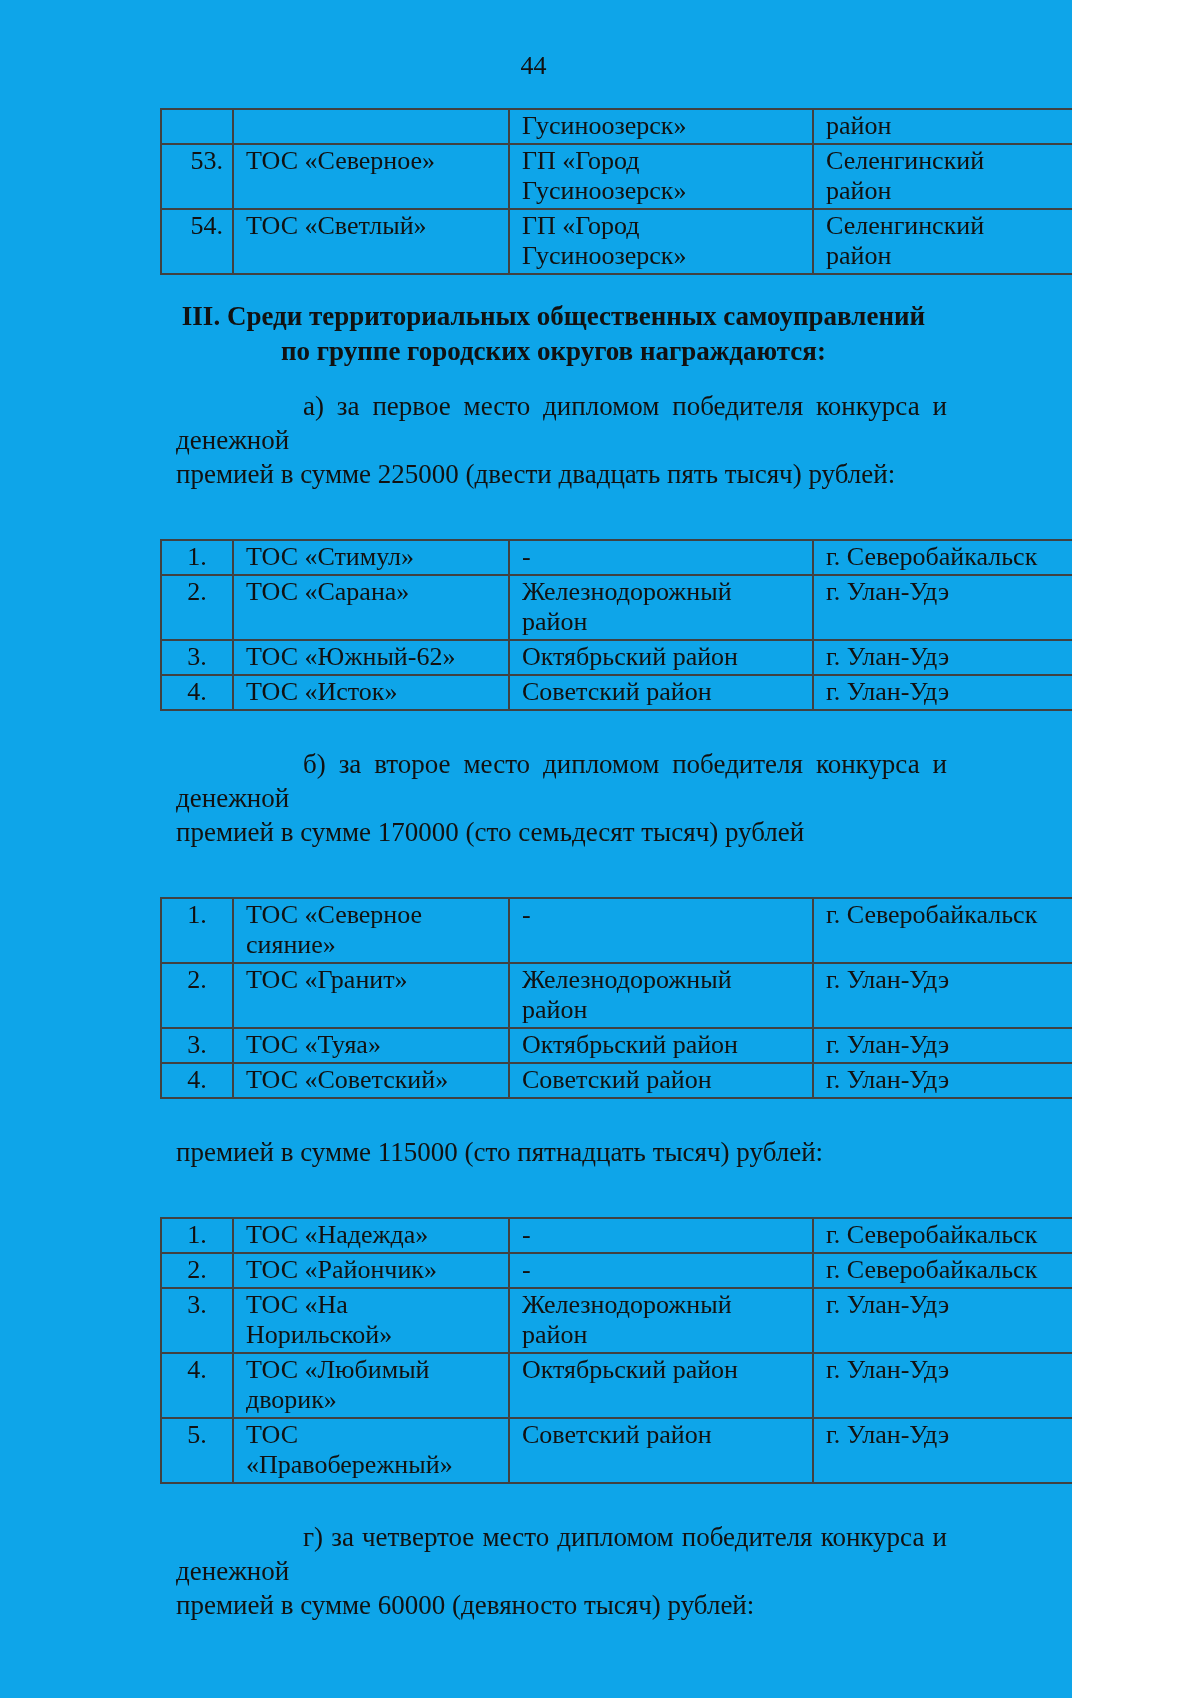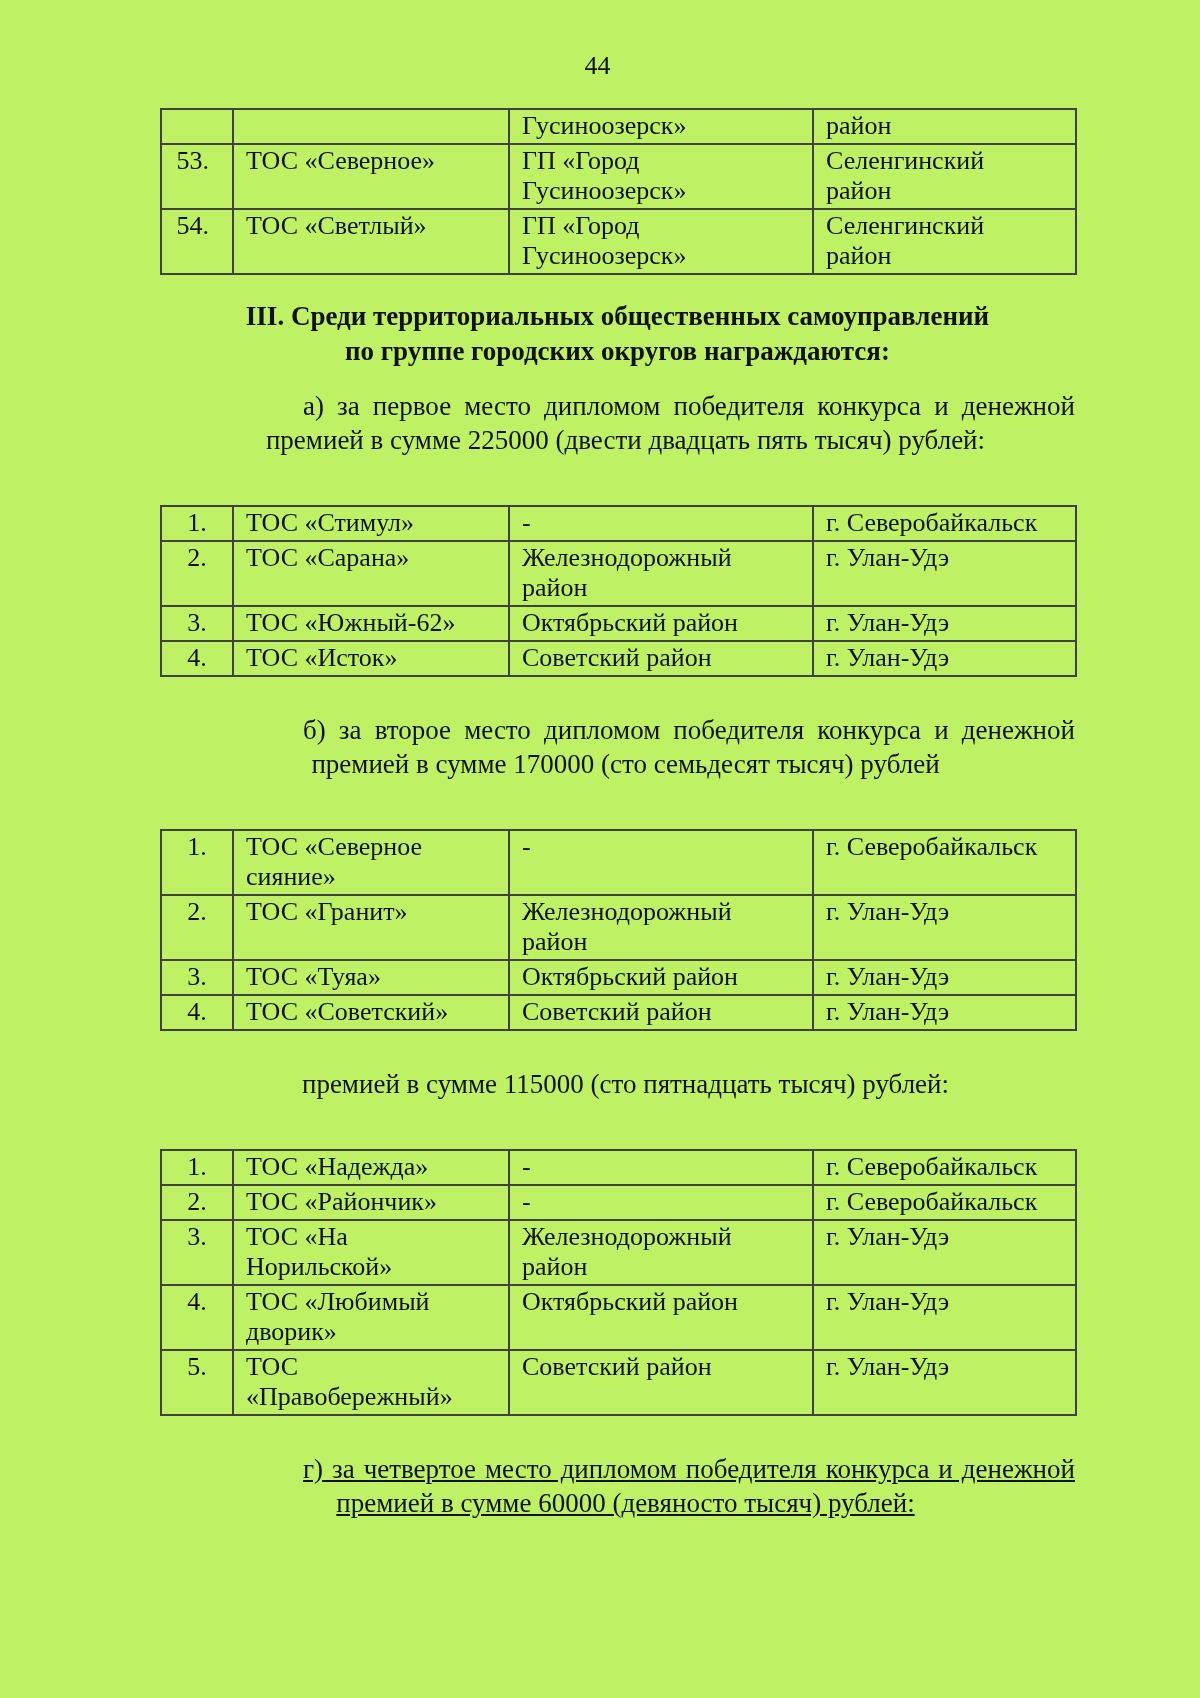--- a/index.html
+++ b/index.html
@@ -1,22 +1,22 @@
 <!DOCTYPE html>
 <html lang="ru"><head>
 <meta charset="utf-8">
 <style>
   html, body { margin: 0; padding: 0; background: #ffffff; }
   .page {
     position: relative;
-    width: 1200px;
+    width: 1072px;
     height: 1698px;
     box-sizing: border-box;
     padding: 52px 125px 0 160px;
-    background: #bef264;
+    background: #0ea5e9;
     overflow: hidden;
     font-family: "Liberation Serif", "DejaVu Serif", serif;
     color: #111111;
   }
   .page-number {
     text-align: center;
     font-size: 26px;
     line-height: 28px;
     margin: 0 40px 28px 0;
   }
@@ -33,40 +33,40 @@
     vertical-align: top;
     padding: 1px 8px 2px 12px;
     white-space: pre-line;
     overflow: hidden;
   }
   col.c-num  { width: 72px; }
   col.c-name { width: 276px; }
   col.c-dist { width: 304px; }
   col.c-city { width: 263px; }
   table.doc-table td.num { padding-left: 0; padding-right: 0; text-align: center; }
-  table.top-table td.num { text-align: right; padding-right: 23px; }
+  table.top-table td.num { text-align: right; padding-right: 9px; }
   table.top-table { margin-bottom: 24px; border-radius: 32px; }
   .doc-heading {
     font-weight: bold;
     font-size: 27px;
     line-height: 35px;
     text-align: center;
     white-space: pre-line;
     margin: 0 0 20px 0;
     font-family: Liberation Serif, serif;
   }
   .para { font-size: 27px; line-height: 34px; margin: 0 0 48px 16px; }
   .para .l1 {
     text-align: justify;
     text-align-last: justify;
     text-indent: 127px;
   }
-  .para .l2 { text-align: center; }
+  .para .l2 { text-align: left; }
   table.award-table { margin-bottom: 36px; }
-  .para.last { margin-bottom: 0; text-decoration: underline; }
+  .para.last { margin-bottom: 0; }
 </style>
 </head>
 <body>
 
 <div class="page">
 
   <div class="page-number">44</div>
 
   <table class="doc-table top-table">
     <colgroup>

